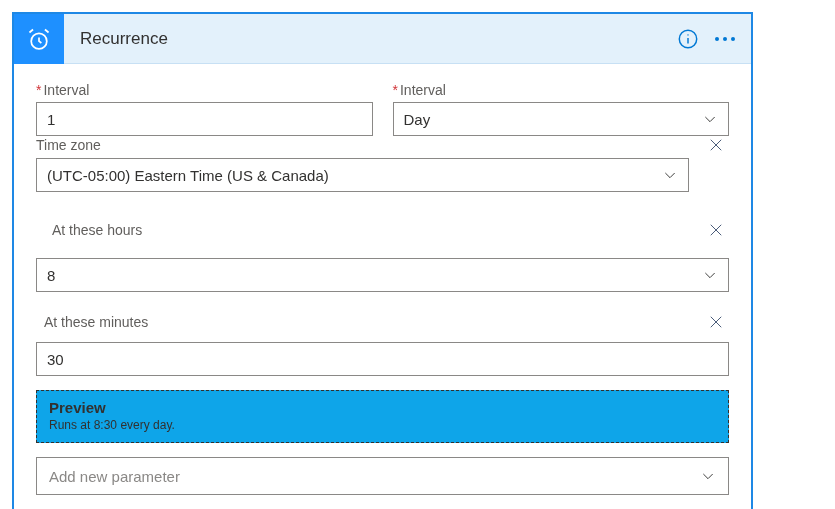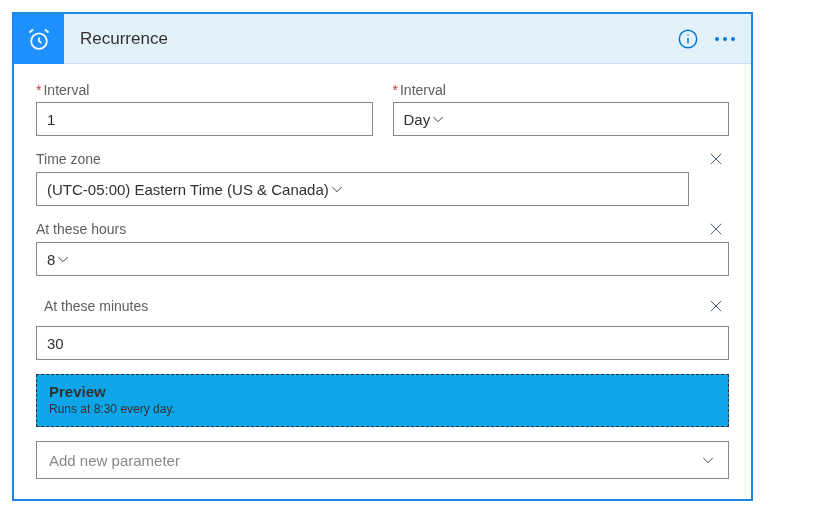--- a/index.html
+++ b/index.html
@@ -48,42 +48,41 @@
   }
   .info-icon { width: 22px; height: 22px; cursor: pointer; color:#0078d4;}
   .ellipsis-icon { display:flex; align-items:center; gap:4px; cursor:pointer;}
   .ellipsis-icon span { width:4px;height:4px;background:#0078d4;border-radius:50%;}
   .card-body {
     padding: 18px 22px 20px 22px;
   }
   .row2 {
     display: flex;
     gap: 20px;
-    margin-bottom: 14px;
   }
   .col { flex: 1; }
   .field-label {
     font-size: 14px;
     color: #605e5c;
     margin-bottom: 4px;
     display: block;
   }
   .asterisk { color: #d13438; margin-right:2px;}
   .input-box, .select-box {
     width: 100%;
     border: 1px solid #8a8886;
     background: #fff;
     height: 34px;
     padding: 0 10px;
     display: flex;
     align-items: center;
     font-size: 15px;
     color: #323130;
   }
-  .select-box { justify-content: flex-start; cursor:pointer;}
+  .select-box { justify-content: space-between; cursor:pointer;}
   .chevron { width:16px;height:16px; color:#323130; flex-shrink:0;}
   .field-block { position:relative; margin-bottom:14px;}
   .label-row { display:flex; align-items:center; justify-content:space-between; margin-bottom:4px; padding-right:4px;gap:44px;}
   .close-x { width:18px;height:18px; color:#243a5e; cursor:pointer; flex-shrink:0; stroke-width:1.1;}
   .preview-box {
     border: 1px dashed #323130;
     background: #0ea5e9;
     padding: 8px 12px 10px 12px;
     margin-bottom: 14px;
   }
@@ -161,21 +160,21 @@
       <div class="select-box" style="width:calc(100% - 40px)">
         <span>(UTC-05:00) Eastern Time (US &amp; Canada)</span>
         <svg class="chevron" viewBox="0 0 24 24" fill="none" stroke="currentColor" stroke-width="1.4">
             <polyline points="5 9 12 16 19 9"></polyline>
           </svg>
       </div>
     </div>
 
     <div class="field-block">
       <div class="label-row">
-        <span class="field-label" style="margin:0">At these hours</span>
+        <span class="field-label" style="margin:16px">At these hours</span>
         <svg class="close-x" viewBox="0 0 24 24" fill="none" stroke="currentColor">
             <line x1="5" y1="5" x2="19" y2="19"></line>
             <line x1="19" y1="5" x2="5" y2="19"></line>
           </svg>
       </div>
       <div class="select-box">
         <span>8</span>
         <svg class="chevron" viewBox="0 0 24 24" fill="none" stroke="currentColor" stroke-width="1.4">
             <polyline points="5 9 12 16 19 9"></polyline>
           </svg>

